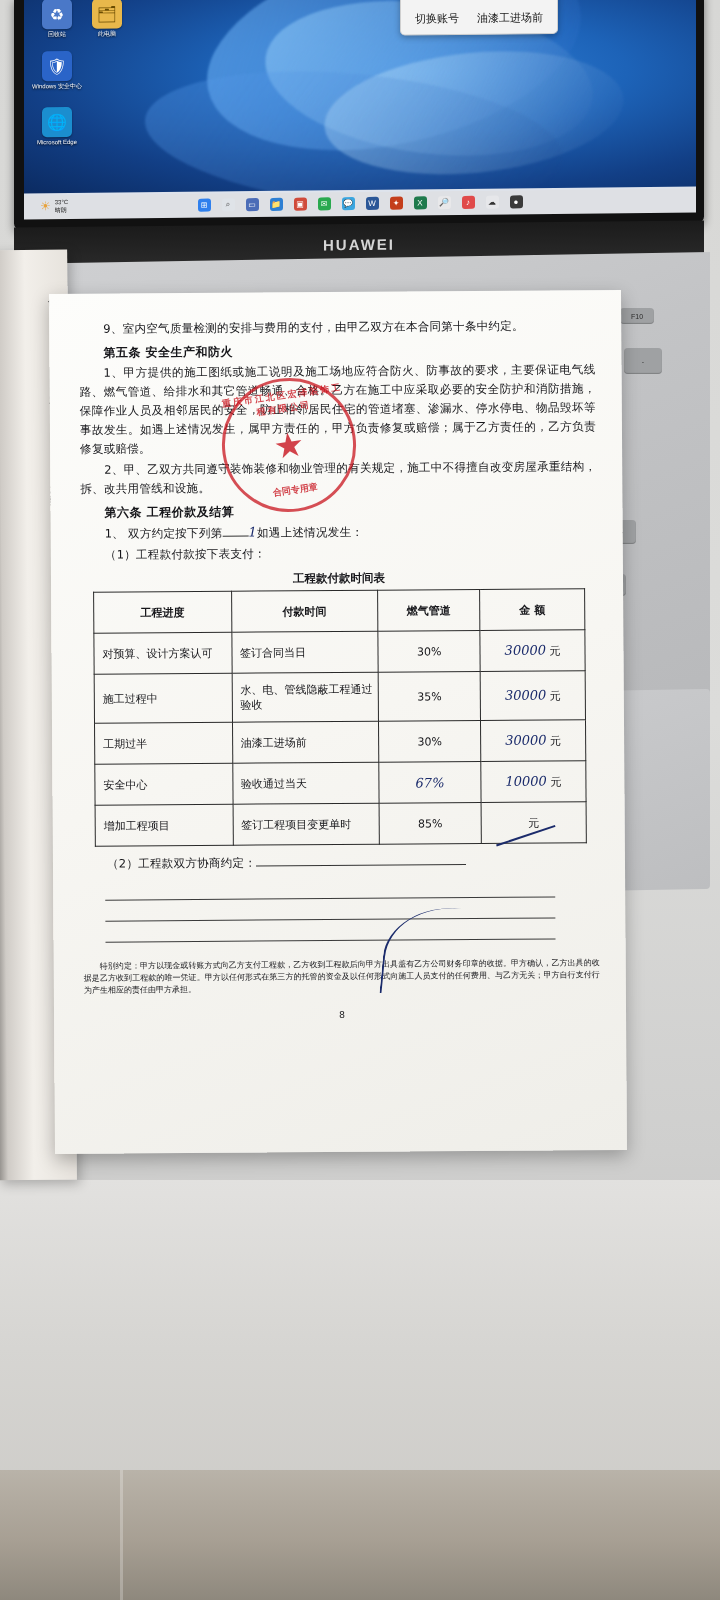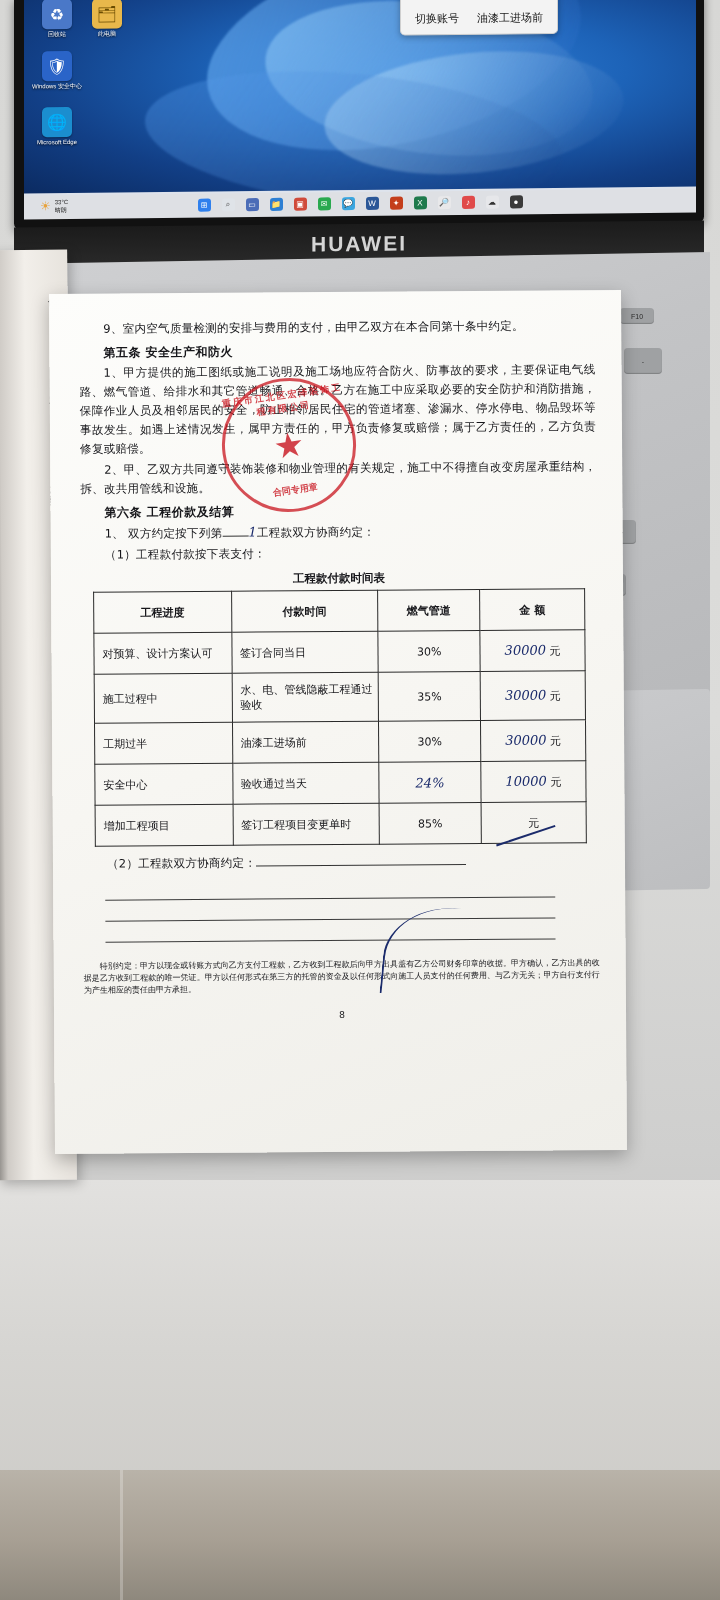--- a/index.html
+++ b/index.html
@@ -85,21 +85,21 @@
     position:absolute;left:26px;top:197px;width:74px;height:24px;
     display:flex;align-items:center;gap:4px;
   }
   .weather .t{font-size:6px;color:#222;line-height:8px;}
   .laptop-chin{
     position:absolute;left:14px;top:224px;width:690px;height:40px;
     background:linear-gradient(180deg,#1b1b1b,#2a2a2a);
     transform:skewY(-0.6deg);
     display:flex;align-items:center;justify-content:center;
   }
-  .brand{color:#d5d5d5;font-size:21px;letter-spacing:2px;font-weight:bold;}
+  .brand{color:#d5d5d5;font-size:15px;letter-spacing:2px;font-weight:bold;}
 
   .laptop-base{
     position:absolute;left:10px;top:258px;width:700px;height:500px;
     background:linear-gradient(160deg,#cfd0d2 0%,#c3c4c6 40%,#b7b8ba 100%);
     transform:skewY(-1deg);
   }
   .keyboard{
     position:absolute;left:560px;top:300px;width:150px;height:330px;
   }
   .key{
@@ -301,21 +301,21 @@
 
       <p class="p ind">9、室内空气质量检测的安排与费用的支付，由甲乙双方在本合同第十条中约定。</p>
 
       <div class="h">第五条  安全生产和防火</div>
       <p class="p ind">1、甲方提供的施工图纸或施工说明及施工场地应符合防火、防事故的要求，主要保证电气线路、燃气管道、给排水和其它管道畅通、合格。乙方在施工中应采取必要的安全防护和消防措施，保障作业人员及相邻居民的安全，防止相邻居民住宅的管道堵塞、渗漏水、停水停电、物品毁坏等事故发生。如遇上述情况发生，属甲方责任的，甲方负责修复或赔偿；属于乙方责任的，乙方负责修复或赔偿。</p>
       <p class="p ind">2、甲、乙双方共同遵守装饰装修和物业管理的有关规定，施工中不得擅自改变房屋承重结构，拆、改共用管线和设施。</p>
 
       <div class="h">第六条  工程价款及结算</div>
 
       <p class="p ind">
-        <span>1、 双方约定按下列第</span><span class="blank-line" style="width:26px;"></span><span class="hand">1</span><span>工程款双方协商约定：</span>
+        <span>1、 双方约定按下列第</span><span class="blank-line" style="width:26px;"></span><span class="hand">1</span><span>如遇上述情况发生：</span>
       </p>
       <p class="p ind">（1）工程款付款按下表支付：</p>
 
       <div class="tbl-title">工程款付款时间表</div>
 
       <table>
         <thead>
           <tr>
             <th style="width:140px;font-family:Liberation Serif, serif;">工程进度</th>
             <th style="width:150px;">付款时间</th>
@@ -347,21 +347,21 @@
             <td class="l">油漆工进场前</td>
             <td>30%</td>
             <td>
               <span class="hand">30000</span>
               <span>元</span>
             </td>
           </tr>
           <tr>
             <td class="l">安全中心</td>
             <td class="l">验收通过当天</td>
-            <td class="hand">24%</td>
+            <td class="hand">67%</td>
             <td>
               <span class="hand">10000</span>
               <span>元</span>
             </td>
           </tr>
           <tr>
             <td class="l">增加工程项目</td>
             <td class="l">签订工程项目变更单时</td>
             <td>85%</td>
             <td>

